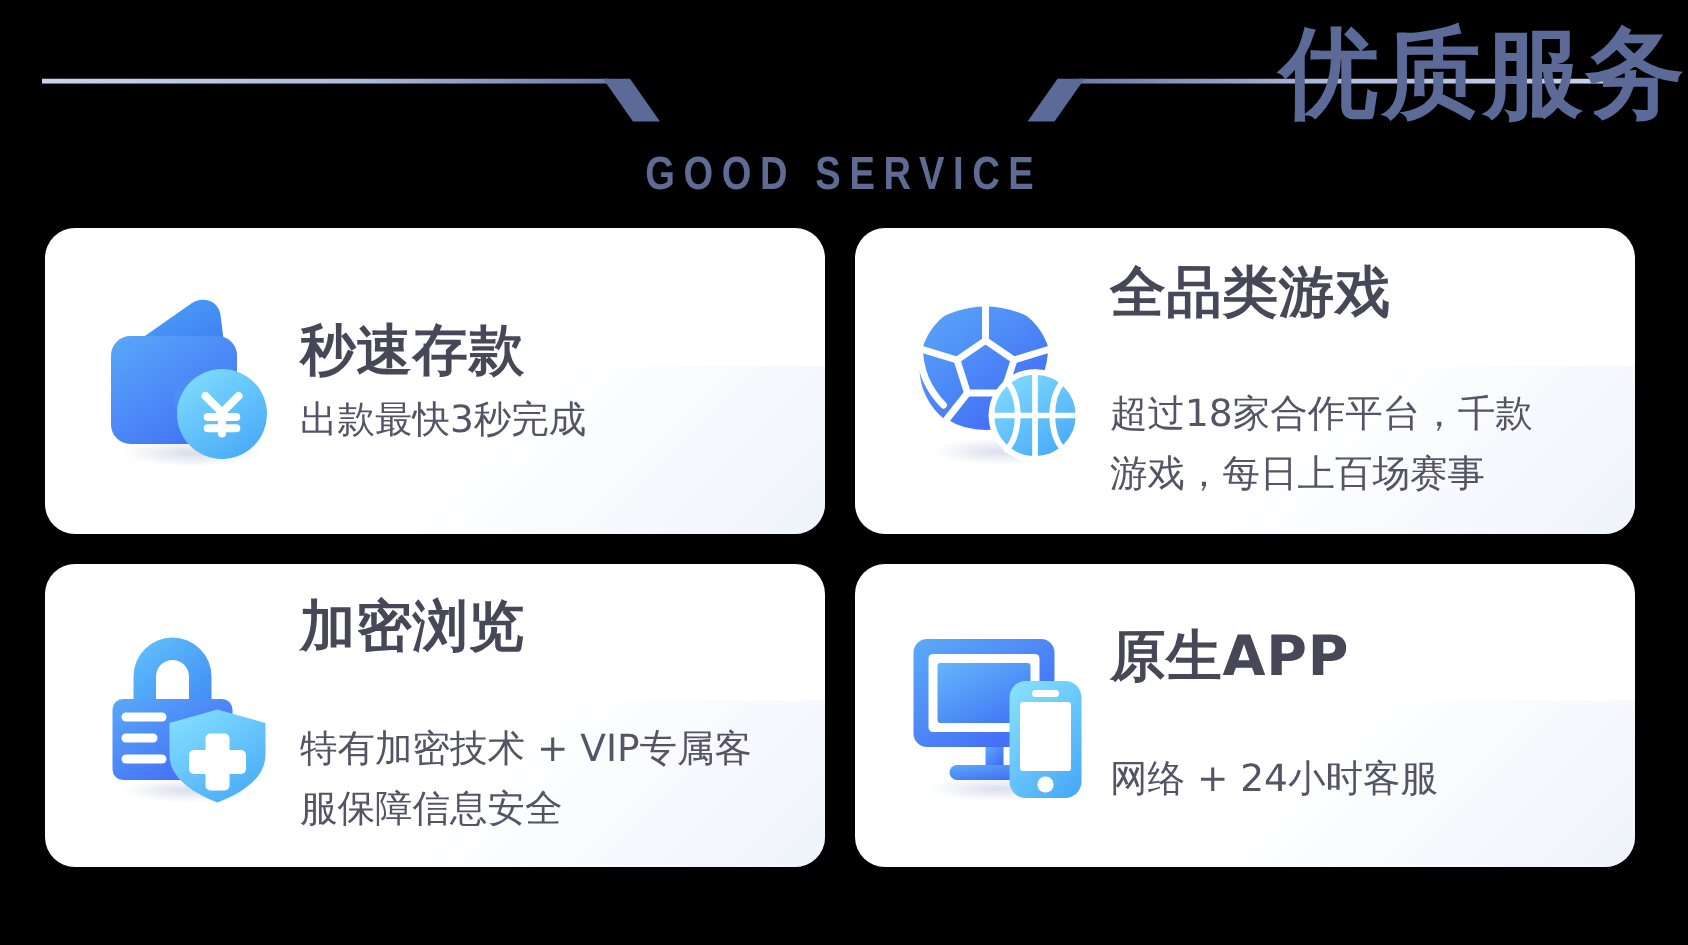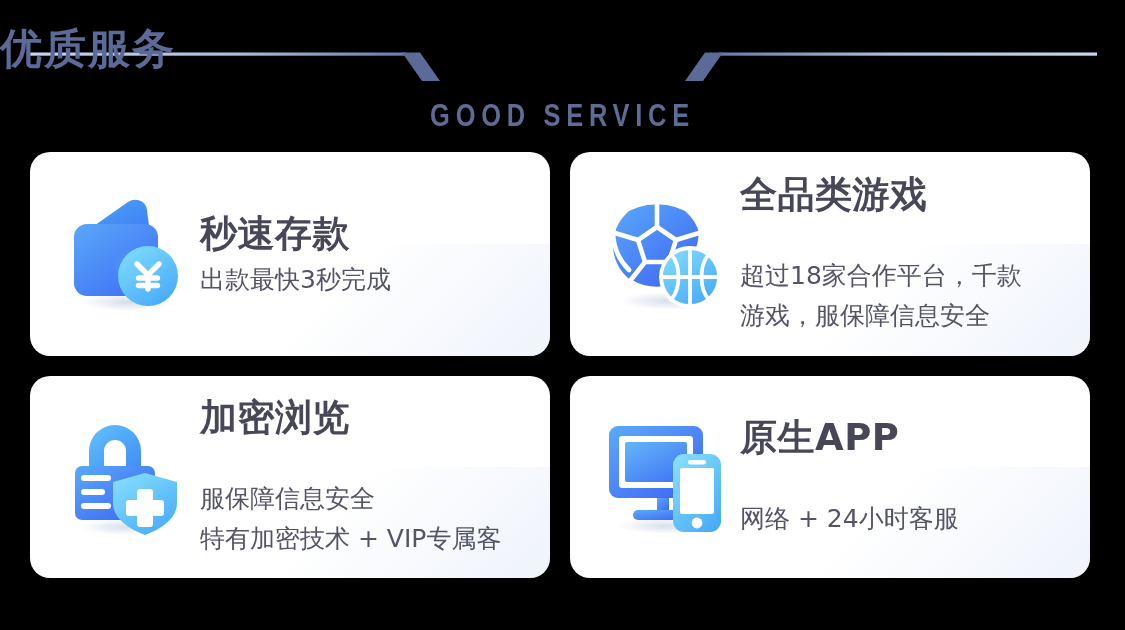--- a/index.html
+++ b/index.html
@@ -35,22 +35,22 @@
   }
   .deco-left  { left: 28px;  width: 412px; }
   .deco-right { right: 28px; width: 412px; }
 
   .deco svg { display: block; width: 100%; height: 100%; }
 
   .title-main {
     position: absolute;
     left: 0; top: 14px;
     width: 1125px;
-    text-align: left;
-    font-size: 42px;
+    text-align: right;
+    font-size: 66px;
     line-height: 70px;
     font-weight: 700;
     color: #5b6a96;
     letter-spacing: 2px;
     white-space: nowrap;
     font-family: "DejaVu Sans", "Liberation Sans", sans-serif;
   }
 
   .title-sub {
     position: absolute;
@@ -274,21 +274,21 @@
             <path d="M56 84 L114 84"></path>
             <path d="M66 61 C76 72 76 96 66 107"></path>
             <path d="M104 61 C94 72 94 96 104 107"></path>
           </g>
         </svg>
       </div>
       <div class="card-text">
         <div class="card-title">全品类游戏</div>
         <div class="card-desc wide">
           <div>超过18家合作平台，千款</div>
-          <div>游戏，服保障信息安全</div>
+          <div>游戏，每日上百场赛事</div>
         </div>
       </div>
     </div>
 
     <div class="card">
       <div class="icon-wrap">
         <svg width="118" height="120" viewBox="0 0 118 120">
           <defs>
             <linearGradient id="l-shackle" x1="0" y1="0" x2="1" y2="1">
               <stop offset="0" stop-color="#63c3fb"></stop>
@@ -322,22 +322,22 @@
           <path d="M78 56 L110 65 V86 C110 101 96 111 78 118 C60 111 46 101 46 86 V65 Z" fill="url(#l-shield)"></path>
           <g fill="#ffffff">
             <rect x="70" y="72" width="16" height="38" rx="3.2"></rect>
             <rect x="59" y="83" width="38" height="16" rx="3.2"></rect>
           </g>
         </svg>
       </div>
       <div class="card-text">
         <div class="card-title">加密浏览</div>
         <div class="card-desc wide">
+          <div>特有加密技术 + VIP专属客</div>
           <div>服保障信息安全</div>
-          <div>特有加密技术 + VIP专属客</div>
         </div>
       </div>
     </div>
 
     <div class="card">
       <div class="icon-wrap">
         <svg width="122" height="118" viewBox="0 0 122 118">
           <defs>
             <linearGradient id="m-mon" x1="0.05" y1="0" x2="0.95" y2="1">
               <stop offset="0" stop-color="#5aa9f9"></stop>

